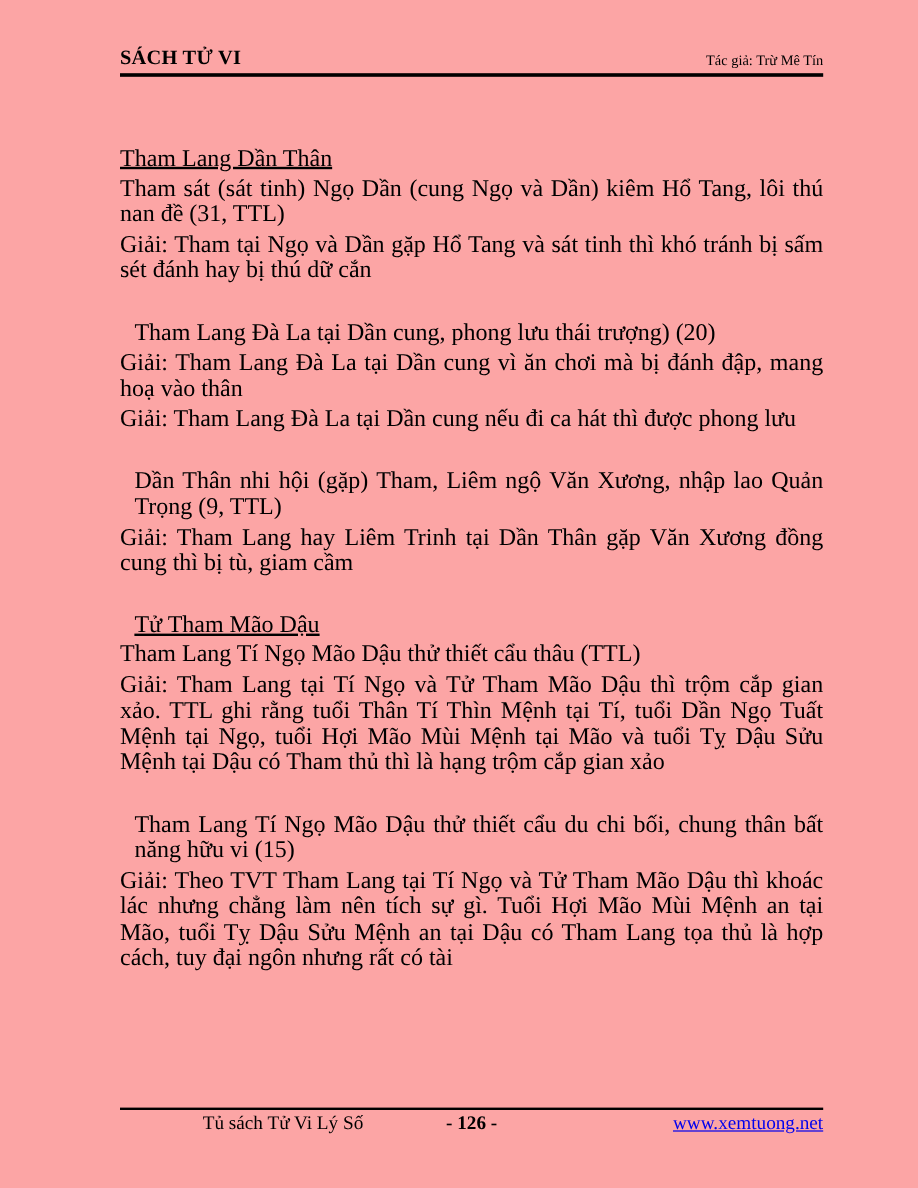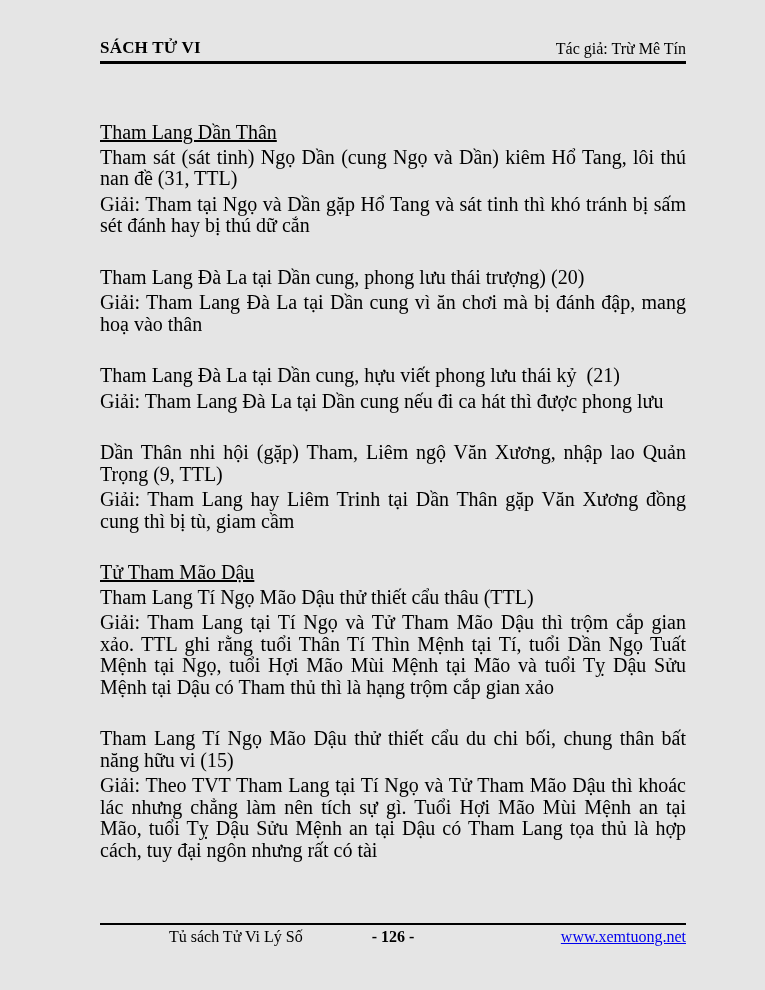--- a/index.html
+++ b/index.html
@@ -4,21 +4,21 @@
 <style>
   html, body {
     margin: 0;
     padding: 0;
     background: #ffffff;
   }
   .page {
     position: relative;
     width: 765px;
     height: 990px;
-    background: #e5e5e5;
+    background: #fca5a5;
     color: #000000;
     font-family: "Liberation Serif", "DejaVu Serif", serif;
     overflow: hidden;
   }
   .header {
     position: absolute;
     top: 38px;
     left: 100px;
     width: 586px;
     display: flex;
@@ -26,40 +26,41 @@
     align-items: flex-end;
     border-bottom: 3px solid #000000;
     padding-bottom: 3px;
   }
   .header .htitle {
     font-weight: bold;
     font-size: 17px;
     letter-spacing: 0.2px;
   }
   .header .hauthor {
-    font-size: 16px;
+    font-size: 12px;
   }
   .content {
     position: absolute;
     top: 122px;
     left: 100px;
     width: 586px;
     font-size: 20px;
     line-height: 21.5px;
     text-align: justify;
   }
   .content p {
     margin: 0;
     padding: 0;
   }
   .content p.sub {
     margin-top: 4px;
   }
   .content p.gap {
     margin-top: 30px;
+    margin-left: 12px;
   }
   .content p.heading {
     text-decoration: underline;
     margin-bottom: 3px;
   }
   .footer {
     position: absolute;
     top: 923px;
     left: 100px;
     width: 586px;
@@ -89,21 +90,20 @@
   </div>
 
   <div class="content">
     <p class="heading">Tham Lang Dần Thân</p>
     <p class="para">Tham sát (sát tinh) Ngọ Dần (cung Ngọ và Dần) kiêm Hổ Tang, lôi thú nan đề (31, TTL)</p>
     <p class="para sub">Giải: Tham tại Ngọ và Dần gặp Hổ Tang và sát tinh thì khó tránh bị sấm sét đánh hay bị thú dữ cắn</p>
 
     <p class="para gap">Tham Lang Đà La tại Dần cung, phong lưu thái trượng) (20)</p>
     <p class="para sub">Giải: Tham Lang Đà La tại Dần cung vì ăn chơi mà bị đánh đập, mang hoạ vào thân</p>
 
-    <p class="para gap">Tham Lang Đà La tại Dần cung, hựu viết phong lưu thái kỷ&nbsp; (21)</p>
     <p class="para sub">Giải: Tham Lang Đà La tại Dần cung nếu đi ca hát thì được phong lưu</p>
 
     <p class="para gap">Dần Thân nhi hội (gặp) Tham, Liêm ngộ Văn Xương, nhập lao Quản Trọng (9, TTL)</p>
     <p class="para sub">Giải: Tham Lang hay Liêm Trinh tại Dần Thân gặp Văn Xương đồng cung thì bị tù, giam cầm</p>
 
     <p class="heading gap">Tử Tham Mão Dậu</p>
     <p class="para">Tham Lang Tí Ngọ Mão Dậu thử thiết cẩu thâu (TTL)</p>
     <p class="para sub">Giải: Tham Lang tại Tí Ngọ và Tử Tham Mão Dậu thì trộm cắp gian xảo. TTL ghi rằng tuổi Thân Tí Thìn Mệnh tại Tí, tuổi Dần Ngọ Tuất Mệnh tại Ngọ, tuổi Hợi Mão Mùi Mệnh tại Mão và tuổi Tỵ Dậu Sửu Mệnh tại Dậu có Tham thủ thì là hạng trộm cắp gian xảo</p>
 
     <p class="para gap">Tham Lang Tí Ngọ Mão Dậu thử thiết cẩu du chi bối, chung thân bất năng hữu vi (15)</p>

